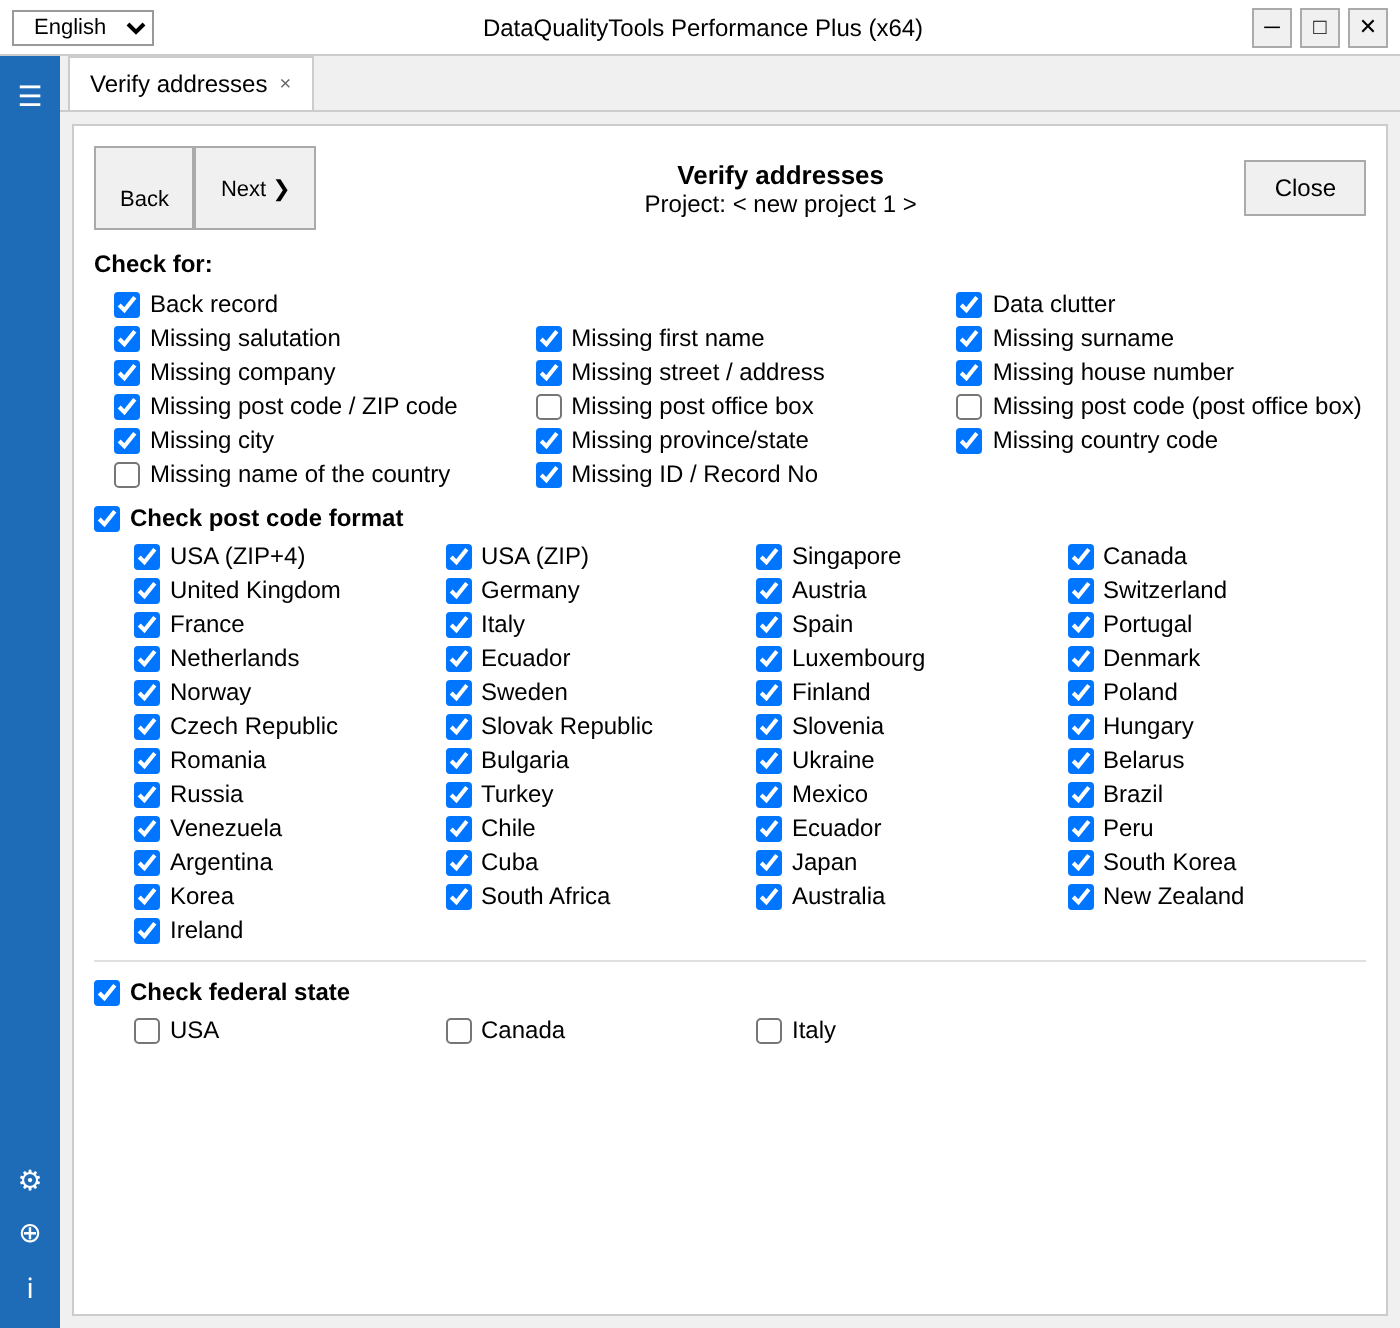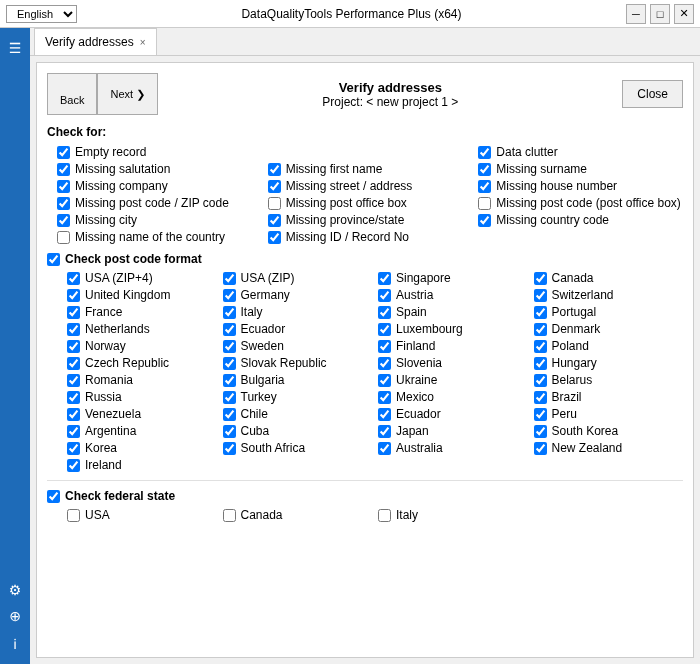--- a/index.html
+++ b/index.html
@@ -277,21 +277,21 @@
           <div class="project-title">Verify addresses</div>
           <div>Project: &lt; new project 1 &gt;</div>
         </div>
         <button class="close-btn-panel">Close</button>
       </div>
 
       <div class="section-label">Check for:</div>
       <div class="check-grid" id="check-grid">
           <div class="check-item">
             <input type="checkbox" id="chk_empty_record" checked="" style="">
-            <label for="chk_empty_record">Empty record</label>
+            <label for="chk_empty_record">Back record</label>
           </div>
           <div class="check-item"></div>
           <div class="check-item">
             <input type="checkbox" id="chk_data_clutter" checked="" style="">
             <label for="chk_data_clutter">Data clutter</label>
           </div>
           <div class="check-item">
             <input type="checkbox" id="chk_missing_salutation" checked="" style="">
             <label for="chk_missing_salutation">Missing salutation</label>
           </div>

